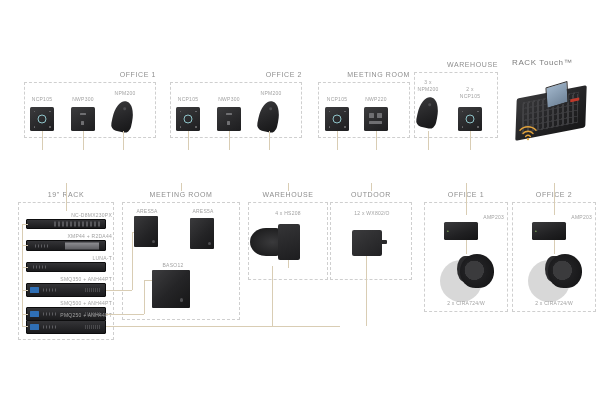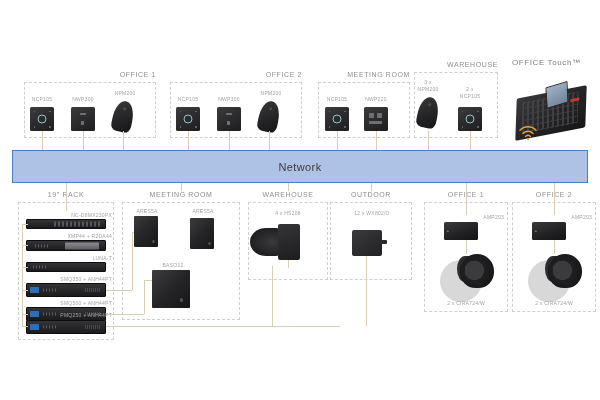--- a/index.html
+++ b/index.html
@@ -289,21 +289,21 @@
   <div class="panel" style="left:458px;top:107px;width:24px;height:24px;">
     <div class="dots">
       <i style="left:2px;top:2px;"></i>
         <i style="right:2px;top:2px;"></i>
       <i style="left:2px;bottom:2px;"></i>
         <i style="right:2px;bottom:2px;"></i>
     </div>
     <div class="ring"></div>
   </div>
 
-  <div class="zone-title" style="left:512px;top:58px;width:84px;text-align:left;font-size:8px;color:#7d7d7d;">OFFICE Touch™</div>
+  <div class="zone-title" style="left:512px;top:58px;width:84px;text-align:left;font-size:8px;color:#7d7d7d;">RACK Touch™</div>
   <div id="touch-device" style="left:516px;top:92px;">
     <div class="keys"></div>
     <div class="redbar"></div>
   </div>
   <div id="touch-screen" style="left:546px;top:84px;"></div>
   <div id="wifi-icon" style="position:absolute;left:518px;top:126px;">
     <svg width="20" height="15" viewBox="0 0 20 15">
       <path d="M2 4.2 A11 11 0 0 1 18 4.2" fill="none" stroke="#e2a33c" stroke-width="1.4" stroke-linecap="round"></path>
       <path d="M5 7.4 A7 7 0 0 1 15 7.4" fill="none" stroke="#e2a33c" stroke-width="1.4" stroke-linecap="round"></path>
       <path d="M7.6 10.4 A3.4 3.4 0 0 1 12.4 10.4" fill="none" stroke="#e2a33c" stroke-width="1.4" stroke-linecap="round"></path>
@@ -315,23 +315,20 @@
   <div class="vline" style="left:83px;top:131px;height:19px;"></div>
   <div class="vline" style="left:123px;top:131px;height:19px;"></div>
   <div class="vline" style="left:188px;top:131px;height:19px;"></div>
   <div class="vline" style="left:229px;top:131px;height:19px;"></div>
   <div class="vline" style="left:269px;top:131px;height:19px;"></div>
   <div class="vline" style="left:337px;top:131px;height:19px;"></div>
   <div class="vline" style="left:376px;top:131px;height:19px;"></div>
   <div class="vline" style="left:428px;top:131px;height:19px;"></div>
   <div class="vline" style="left:470px;top:131px;height:19px;"></div>
 
-  <div id="network-bar">
-    <span class="label">Network</span>
-  </div>
 
   <div class="zone" style="left:18px;top:202px;width:96px;height:138px;"></div>
   <div class="zone" style="left:122px;top:202px;width:118px;height:118px;"></div>
   <div class="zone" style="left:248px;top:202px;width:80px;height:78px;"></div>
   <div class="zone" style="left:330px;top:202px;width:82px;height:78px;"></div>
   <div class="zone" style="left:424px;top:202px;width:84px;height:110px;"></div>
   <div class="zone" style="left:512px;top:202px;width:84px;height:110px;"></div>
 
   <div class="zone-title" style="left:18px;top:191px;width:96px;text-align:center;">19" RACK</div>
   <div class="zone-title" style="left:122px;top:191px;width:118px;text-align:center;">MEETING ROOM</div>

